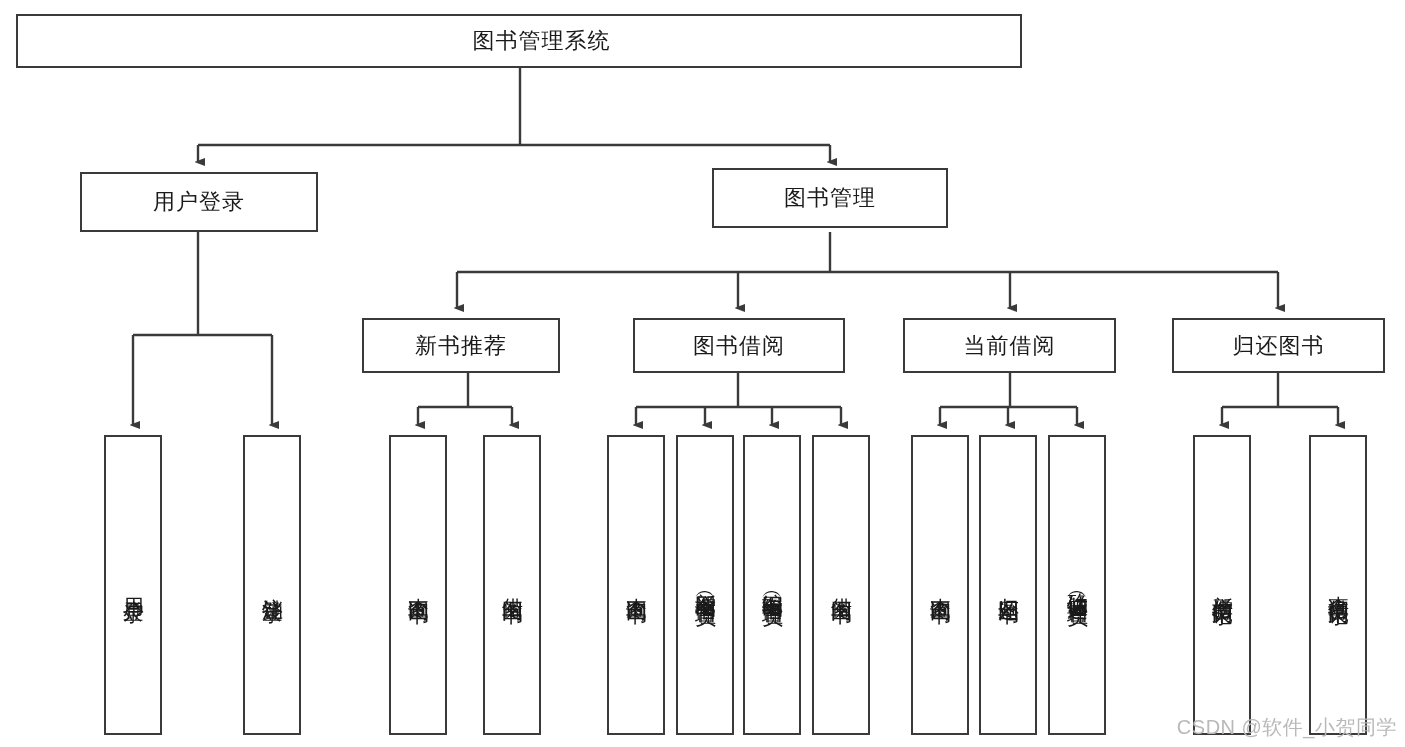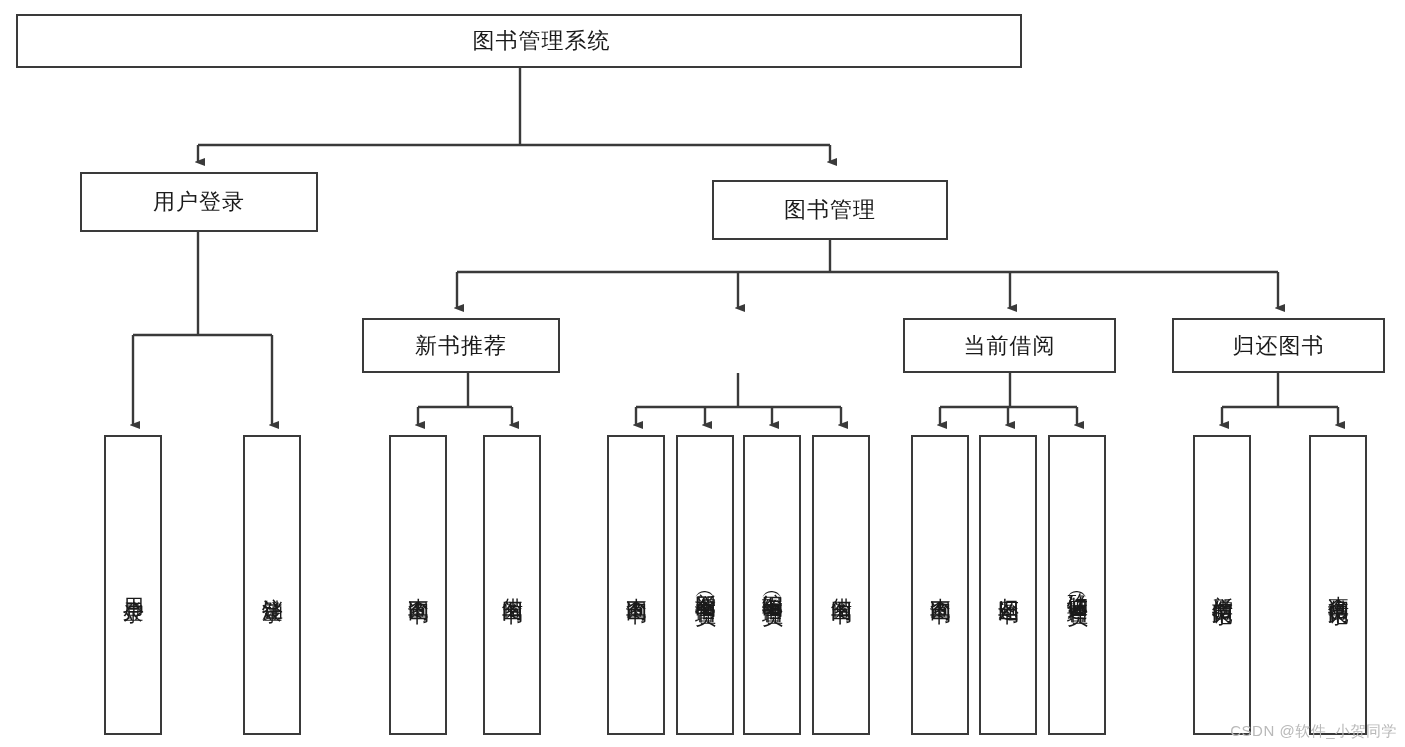--- a/index.html
+++ b/index.html
@@ -57,21 +57,21 @@
     left: 0;
     top: 0;
     width: 1405px;
     height: 747px;
     pointer-events: none;
   }
   .watermark {
     position: absolute;
     right: 8px;
     bottom: 6px;
-    font-size: 15px;
+    font-size: 20px;
     color: #b9b9b9;
     letter-spacing: 0.5px;
     white-space: nowrap;
   }
 </style>
 </head>
 <body>
 
 <div id="canvas">
 
@@ -125,27 +125,30 @@
     </g>
   </svg>
 
   <div class="node h-node root-node" style="left:16px; top:14px; width:1006px; height:54px;">
     <span>图书管理系统</span>
   </div>
 
   <div class="node h-node" style="left:80px; top:172px; width:238px; height:60px;">
     <span>用户登录</span>
   </div>
-  <div class="node h-node" style="left:712px; top:180px; width:236px; height:60px;">
+  <div class="node h-node" style="left:712px; top:168px; width:236px; height:60px;">
     <span>图书管理</span>
   </div>
 
   <div class="node h-node" style="left:362px; top:318px; width:198px; height:55px;">
     <span>新书推荐</span>
   </div>
+  <div class="node h-node" style="left:633px; top:318px; width:212px; height:55px;">
+    <span>图书借阅</span>
+  </div>
   <div class="node h-node" style="left:903px; top:318px; width:213px; height:55px;">
     <span>当前借阅</span>
   </div>
   <div class="node h-node" style="left:1172px; top:318px; width:213px; height:55px;">
     <span>归还图书</span>
   </div>
 
   <div class="node v-node" style="left:104px; top:435px; width:58px; height:300px;">
     <span class="vlabel">用户登录</span>
   </div>

